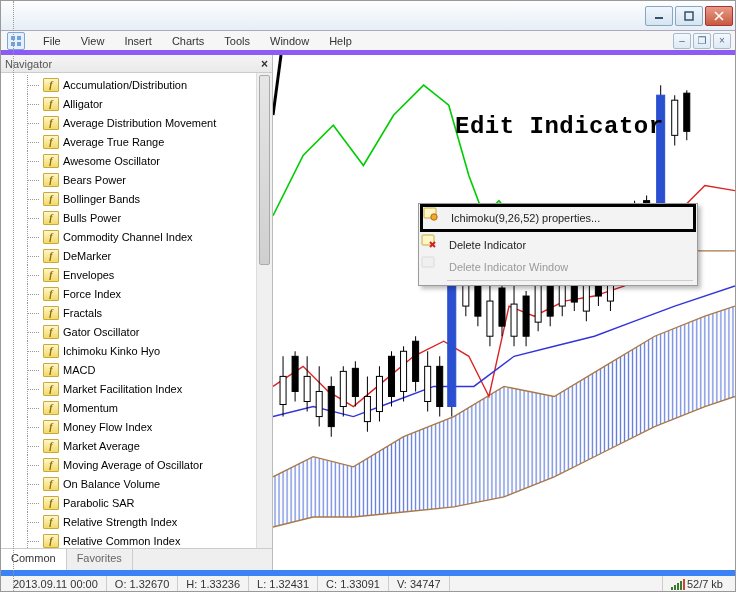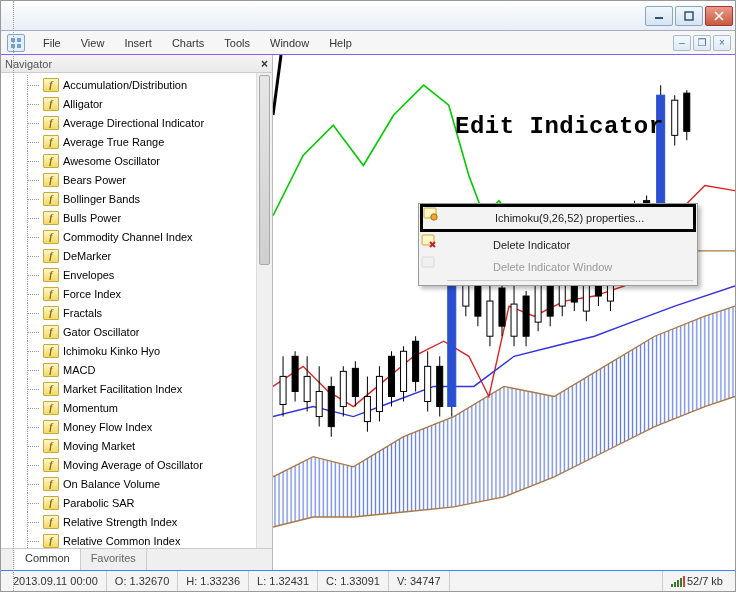--- a/index.html
+++ b/index.html
@@ -31,21 +31,21 @@
     background: linear-gradient(#f0f6fc,#d6e4f2);
     display: flex; align-items: center; justify-content: center;
     color: #34526e;
     font-size: 11px;
   }
   .winbtn.close { background: linear-gradient(#e89a88,#c85a3f); border-color:#a33; color:#fff; }
   .winbtn svg { display:block; }
   .menubar {
     height: 24px;
     background: #f6f6f6;
-    border-bottom: 1px solid #8b5cf6;
+    border-bottom: 5px solid #8b5cf6;
     display: flex;
     align-items: center;
     padding-left: 6px;
   }
   .appicon {
     width: 18px; height: 18px;
     background: #e5efff;
     border: 1px solid #7ea6d0;
     border-radius: 2px;
     margin-right: 8px;
@@ -76,40 +76,40 @@
     border-radius:1px;
     margin-right:4px;
     display:flex;align-items:center;justify-content:center;
     color:#8a6b10; font-style:italic; font-weight:bold; font-size:10px; font-family:'Times New Roman',serif;
     flex-shrink:0;
   }
   .nav-scrollbar {
     width:16px; background:#f0f0f0; border-left:1px solid #ddd; position:relative;
   }
   .nav-thumb { position:absolute; left:2px; right:2px; top:2px; height:190px; background:linear-gradient(#e6e6e6,#cfcfcf); border:1px solid #aaa; border-radius:2px;}
-  .nav-tabs { height:22px; border-top:1px solid #ccc; display:flex; background:#efefef;padding-left:14px;}
+  .nav-tabs { height:22px; border-top:1px solid #ccc; display:flex; background:#efefef;}
   .nav-tab { padding:3px 10px; border-right:1px solid #ccc; background:#fff; font-size:11px; color:#333;}
   .nav-tab.inactive { background:#efefef; color:#666;}
   .chart { flex:1; position:relative; background:#fff; overflow:hidden;}
   .chart svg { position:absolute; inset:0; }
   .annotation { position:absolute; top:58px; left:182px; font-size:24px; font-weight:bold; color:#000; font-family: Liberation Mono, monospace; letter-spacing:0.5px;}
   .anno-line { position:absolute; top:88px; left:240px; }
   .ctx-menu {
     position:absolute; top:148px; left:145px; width:280px;
     background:#f3f3f3; border:1px solid #9b9b9b; box-shadow: 3px 3px 4px rgba(0,0,0,0.25);
     padding: 2px;
   }
-  .ctx-item { height:22px; display:flex; align-items:center; padding:0 6px 0 2px; position:relative; color:#222;gap:44px;}
+  .ctx-item { height:22px; display:flex; align-items:center; padding:0 6px 0 2px; position:relative; color:#222;}
   .ctx-item.disabled { color:#9a9a9a; }
   .ctx-icon { width:18px; height:16px; margin-right:8px; display:flex; align-items:center; justify-content:center; flex-shrink:0;}
   .ctx-sep { height:1px; background:#ccc; margin:2px 2px 2px 26px;}
   .ctx-shortcut { margin-left:auto; color:#333;}
   .ctx-highlight { border:3px solid #000; margin:-2px -1px 2px -1px; }
   .statusbar {
-    height:21px; background:#f4f4f4; border-top:1px solid #3b82f6;
+    height:21px; background:#f4f4f4; border-top:6px solid #3b82f6;
     display:flex; align-items:center; font-size:11px; color:#333; padding:0 4px;
   }
   .status-seg { padding:0 8px; border-right:1px solid #ccc; height:100%; display:flex; align-items:center;}
   .status-seg:last-child { border-right:none;}
   .status-spacer { flex:1; border-right:1px solid #ccc; height:100%;}
   .conn-bars { display:flex; align-items:flex-end; gap:1px; height:12px; margin-right:2px;}
   .conn-bars span { width:2px; background:#3a7b2a;}
   .conn-bars span:nth-child(1){height:3px}
   .conn-bars span:nth-child(2){height:5px}
   .conn-bars span:nth-child(3){height:7px}
@@ -174,21 +174,21 @@
       <div class="nav-item">
             <span class="f-icon">f</span>
             <span>Accumulation/Distribution</span>
           </div>
           <div class="nav-item">
             <span class="f-icon">f</span>
             <span>Alligator</span>
           </div>
           <div class="nav-item">
             <span class="f-icon">f</span>
-            <span>Average Directional Indicator</span>
+            <span>Average Distribution Movement</span>
           </div>
           <div class="nav-item">
             <span class="f-icon">f</span>
             <span>Average True Range</span>
           </div>
           <div class="nav-item">
             <span class="f-icon">f</span>
             <span>Awesome Oscillator</span>
           </div>
           <div class="nav-item">
@@ -242,21 +242,21 @@
           <div class="nav-item">
             <span class="f-icon">f</span>
             <span>Momentum</span>
           </div>
           <div class="nav-item">
             <span class="f-icon">f</span>
             <span>Money Flow Index</span>
           </div>
           <div class="nav-item">
             <span class="f-icon">f</span>
-            <span>Moving Market</span>
+            <span>Market Average</span>
           </div>
           <div class="nav-item">
             <span class="f-icon">f</span>
             <span>Moving Average of Oscillator</span>
           </div>
           <div class="nav-item">
             <span class="f-icon">f</span>
             <span>On Balance Volume</span>
           </div>
           <div class="nav-item">

